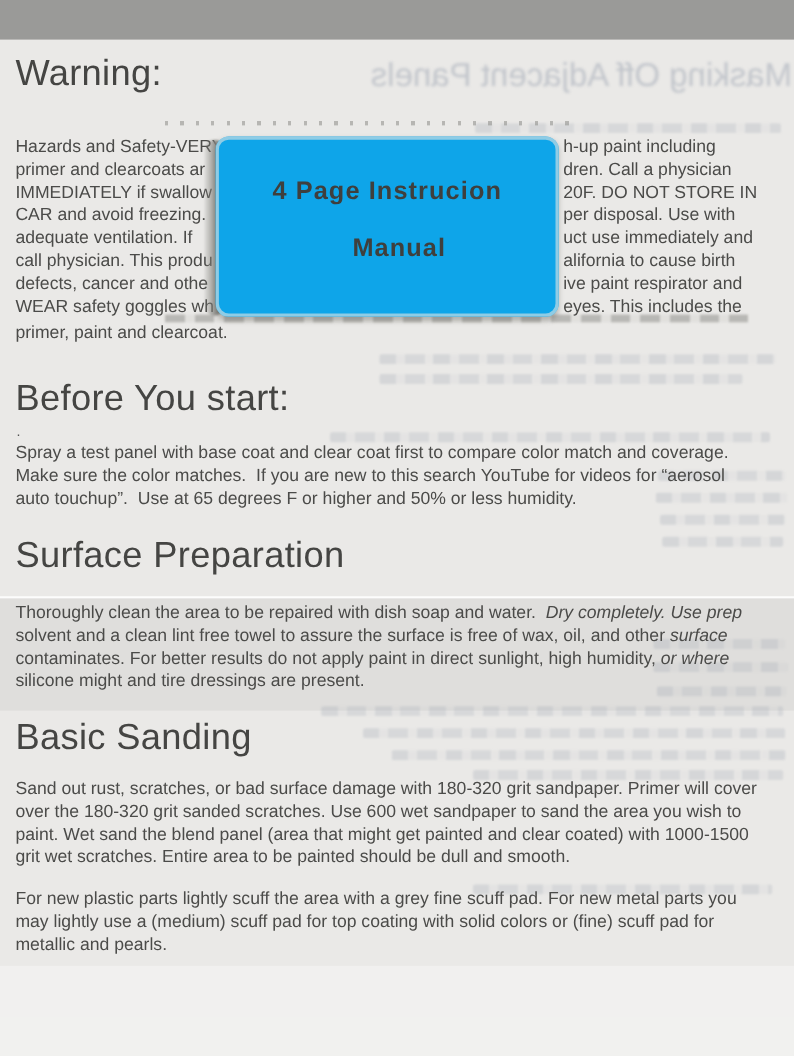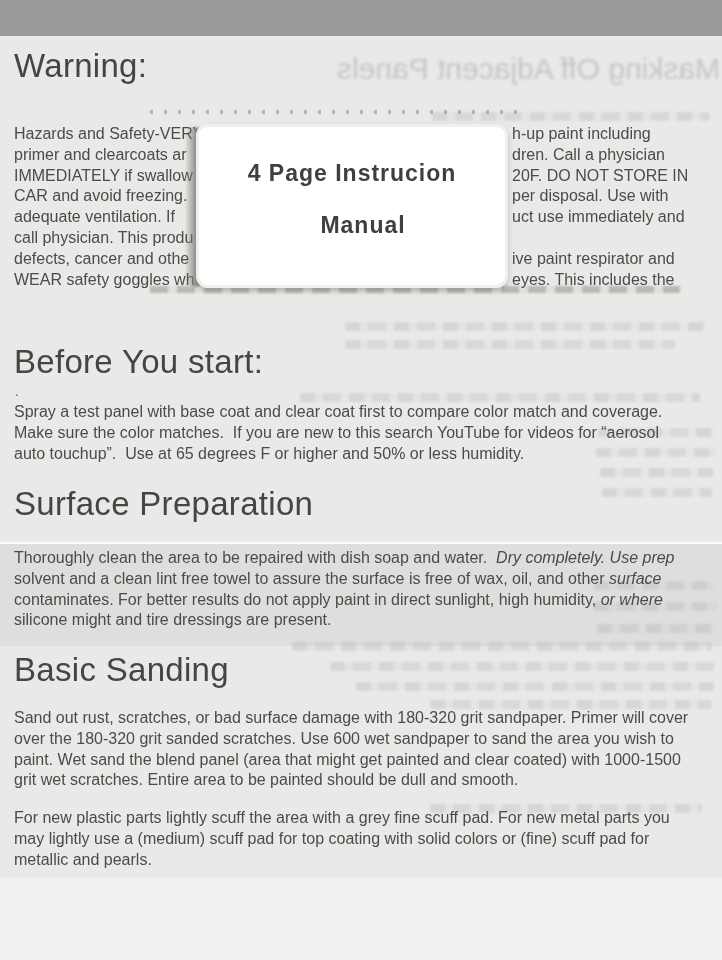--- a/index.html
+++ b/index.html
@@ -27,21 +27,21 @@
   .wline{position:relative;line-height:20.8px;white-space:pre;height:20.8px;}
   .wline .wr{position:absolute;left:498px;top:0;white-space:pre;}
   
   .seam{left:0;top:506px;width:722px;height:2px;background:rgba(255,255,255,0.85);}
   .band-dark{left:0;top:508px;width:722px;height:102px;background:rgba(130,130,128,0.10);}
   .band-light{left:0;top:842px;width:722px;height:118px;background:rgba(255,255,255,0.35);}
   
   .sticker-edge{left:186px;top:91px;width:18px;height:160px;border-radius:9px;
     background:linear-gradient(90deg,rgba(110,110,106,0.1),#84847f 70%);filter:blur(0.8px);}
   .sticker{
-    left:196px;top:88px;width:312px;height:164px;background:#ffffff;border-radius:12px;
+    left:196px;top:88px;width:312px;height:164px;background:#0ea5e9;border-radius:12px;
     box-shadow:0 3px 5px rgba(95,95,90,0.35), inset 0 0 0 3px rgba(230,230,226,0.6);
   }
   .sticker .st1{position:absolute;left:0;top:36px;width:100%;text-align:center;
     font-weight:bold;font-size:23px;letter-spacing:1px;color:#3f3f3d;}
   .sticker .st2{position:absolute;left:0;top:88px;width:100%;text-align:center;
     font-weight:bold;font-size:23px;letter-spacing:1px;color:#3f3f3d;padding-left:11px;}
   .perforation{left:150px;top:74px;width:370px;height:4px;filter:blur(0.5px);
     background:repeating-linear-gradient(90deg,rgba(140,140,136,0.55) 0 3px,transparent 3px 14px);}
   .smudge{left:150px;top:250px;width:530px;height:7px;filter:blur(1.2px);
     background:repeating-linear-gradient(90deg,rgba(125,125,121,0.45) 0 18px,rgba(125,125,121,0.08) 18px 27px);}
@@ -84,25 +84,26 @@
   <div class="abs gbar" style="left:430px;top:768px;width:272px;"></div>
 
   <div class="abs h1" style="left:14px;top:10px;">Warning:</div>
 
   <div class="abs para wlines" style="left:14px;top:88px;">
       <div class="wline"><span class="wl">Hazards and Safety-VERY</span><span class="wr">h-up paint including</span></div>
       <div class="wline"><span class="wl">primer and clearcoats ar</span><span class="wr">dren. Call a physician</span></div>
       <div class="wline"><span class="wl">IMMEDIATELY if swallow</span><span class="wr">20F. DO NOT STORE IN</span></div>
       <div class="wline"><span class="wl">CAR and avoid freezing.</span><span class="wr">per disposal. Use with</span></div>
       <div class="wline"><span class="wl">adequate ventilation. If</span><span class="wr">uct use immediately and</span></div>
-      <div class="wline"><span class="wl">call physician. This produ</span></div>
+      <div class="wline"><span class="wl">call physician. This produ</span><span class="wr">alifornia to cause birth</span></div>
       <div class="wline"><span class="wl">defects, cancer and othe</span><span class="wr">ive paint respirator and</span></div>
       <div class="wline"><span class="wl">WEAR safety goggles wh</span><span class="wr">eyes. This includes the</span></div>
     </div>
 
+  <div class="abs para pline" style="left:14px;top:257px;">primer, paint and clearcoat.</div>
 
   <div class="abs perforation"></div>
   <div class="abs sticker-edge"></div>
   <div class="abs smudge"></div>
   <div class="abs sticker">
     <div class="st1">4 Page Instrucion</div>
     <div class="st2">Manual</div>
   </div>
 
   <div class="abs h1" style="left:14px;top:306px;">Before You start:</div>

